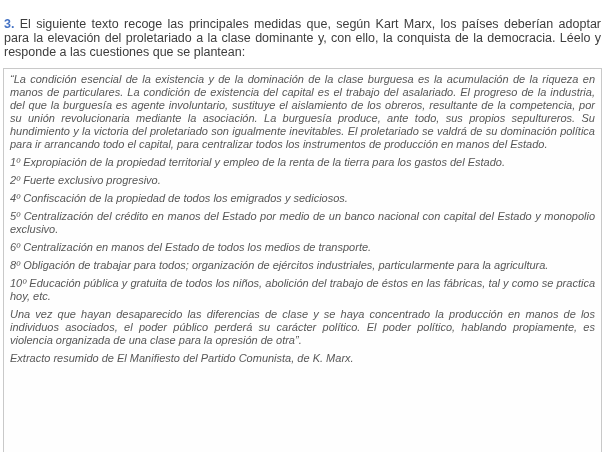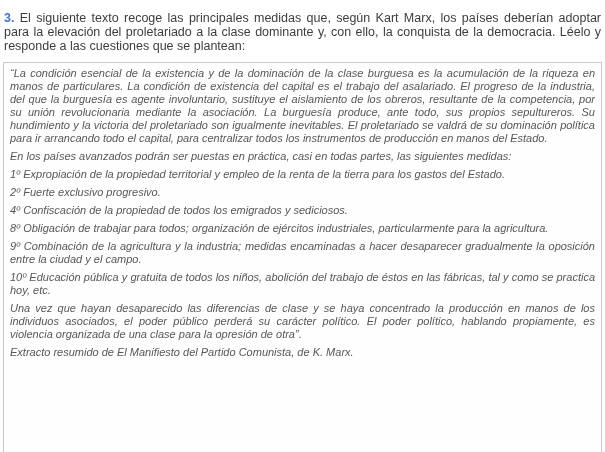--- a/index.html
+++ b/index.html
@@ -11,21 +11,21 @@
     width: 605px;
     height: 452px;
     overflow: hidden;
     font-family: "Liberation Sans", sans-serif;
     -webkit-font-smoothing: antialiased;
   }
   .page {
     width: 605px;
     height: 452px;
     box-sizing: border-box;
-    padding: 10px 3px 0 3px;
+    padding: 16px 3px 0 3px;
     background: #ffffff;
   }
   .intro {
     margin: 0;
     padding: 1px 1px 0 1px;
     font-size: 12.5px;
     line-height: 14px;
     color: #3d3d3d;
     text-align: justify;
   }
@@ -60,25 +60,25 @@
 </head>
 <body>
 
 <div class="page">
 
   <p class="intro"><span class="exercise-number">3.</span><span> El siguiente texto recoge las principales medidas que, según Kart Marx, los países deberían adoptar para la elevación del proletariado a la clase dominante y, con ello, la conquista de la democracia. Léelo y responde a las cuestiones que se plantean:</span></p>
 
   <div class="quote-box">
     <div>
       <p>“La condición esencial de la existencia y de la dominación de la clase burguesa es la acumulación de la riqueza en manos de particulares. La condición de existencia del capital es el trabajo del asalariado. El progreso de la industria, del que la burguesía es agente involuntario, sustituye el aislamiento de los obreros, resultante de la competencia, por su unión revolucionaria mediante la asociación. La burguesía produce, ante todo, sus propios sepultureros. Su hundimiento y la victoria del proletariado son igualmente inevitables. El proletariado se valdrá de su dominación política para ir arrancando todo el capital, para centralizar todos los instrumentos de producción en manos del Estado.</p>
-        <p>En los países avanzados podrán ser puestas en práctica, casi en todas partes, las siguientes medidas:</p>
         <p>1º Expropiación de la propiedad territorial y empleo de la renta de la tierra para los gastos del Estado.</p>
         <p>2º Fuerte exclusivo progresivo.</p>
         <p>4º Confiscación de la propiedad de todos los emigrados y sediciosos.</p>
+        <p>5º Centralización del crédito en manos del Estado por medio de un banco nacional con capital del Estado y monopolio exclusivo.</p>
+        <p>6º Centralización en manos del Estado de todos los medios de transporte.</p>
         <p>8º Obligación de trabajar para todos; organización de ejércitos industriales, particularmente para la agricultura.</p>
-        <p>9º Combinación de la agricultura y la industria; medidas encaminadas a hacer desaparecer gradualmente la oposición entre la ciudad y el campo.</p>
         <p>10º Educación pública y gratuita de todos los niños, abolición del trabajo de éstos en las fábricas, tal y como se practica hoy, etc.</p>
         <p>Una vez que hayan desaparecido las diferencias de clase y se haya concentrado la producción en manos de los individuos asociados, el poder público perderá su carácter político. El poder político, hablando propiamente, es violencia organizada de una clase para la opresión de otra”.</p>
     </div>
     <p class="attribution">Extracto resumido de El Manifiesto del Partido Comunista, de K. Marx.</p>
   </div>
 
 </div>
 
 </body></html>

